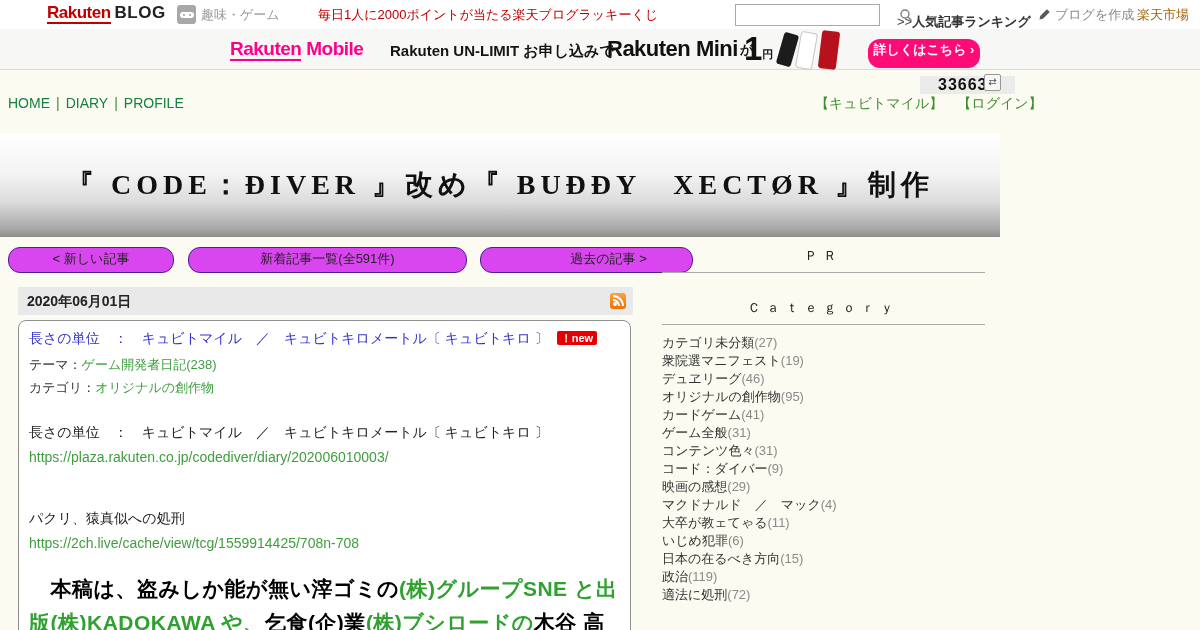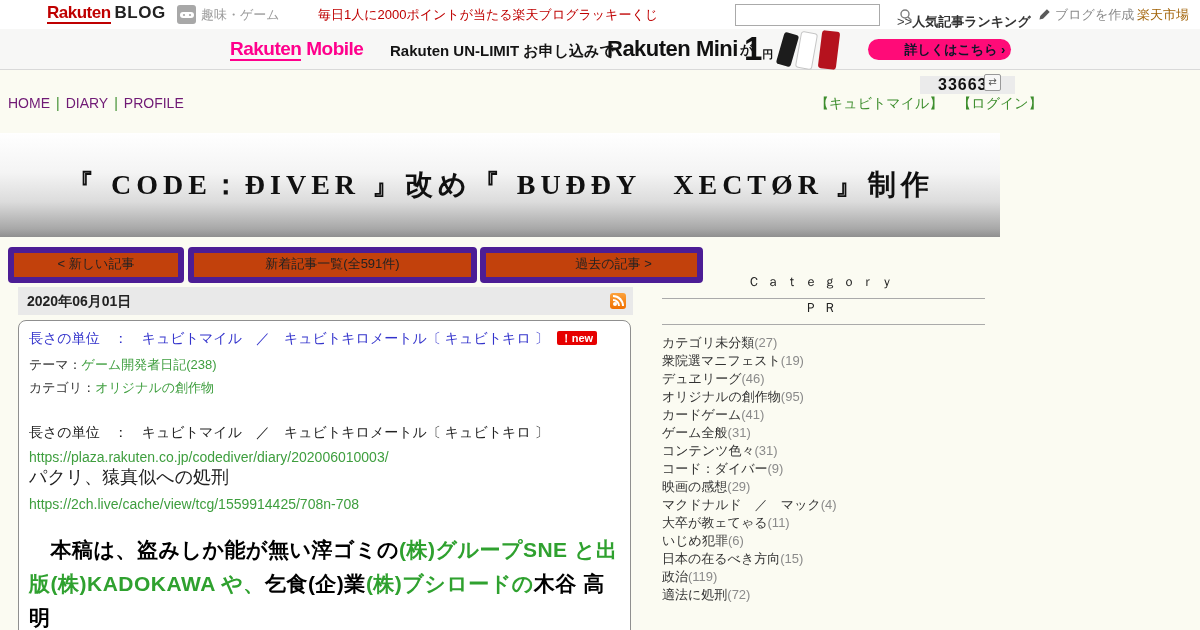--- a/index.html
+++ b/index.html
@@ -32,60 +32,60 @@
   .ad-product{position:absolute;left:607px;top:7px;font-weight:bold;font-size:22px;color:#111;letter-spacing:-.5px;white-space:nowrap;}
   .ad-particle{font-size:13px;font-weight:bold;vertical-align:2px;margin-left:2px;}
   .ad-price{position:absolute;left:744px;top:1px;}
   .ad-price .digit{font-size:33px;font-weight:bold;color:#111;line-height:38px;}
   .ad-price .unit{font-size:11px;font-weight:bold;color:#111;vertical-align:2px;}
   .phones{position:absolute;left:776px;top:2px;width:90px;height:38px;}
   .phone{position:absolute;border-radius:3px;}
   .ph1{left:4px;top:2px;width:15px;height:33px;background:#1c1c1c;transform:rotate(16deg);}
   .ph2{left:22px;top:1px;width:15px;height:35px;background:#ffffff;border:1px solid #c6c6c6;transform:rotate(10deg);}
   .ph3{left:44px;top:0;width:18px;height:38px;background:#b5121e;transform:rotate(7deg);}
-  .ad-cta{position:absolute;left:868px;top:10px;width:112px;height:21px;background:#ff0b78;border-radius:12px;color:#0f172a;font-weight:bold;font-size:13px;text-align:center;line-height:21px;cursor:pointer;padding-left:31px;}
+  .ad-cta{position:absolute;left:868px;top:10px;width:112px;height:29px;background:#ff0b78;border-radius:12px;color:#ffffff;font-weight:bold;font-size:13px;text-align:center;line-height:21px;cursor:pointer;}
   
   .counter{position:absolute;left:920px;top:76px;height:18px;background:#ebebeb;padding:0 18px;font-weight:bold;font-size:16px;letter-spacing:1px;color:#111;line-height:18px;}
   .counter-ic{position:absolute;left:984px;top:74px;width:15px;height:15px;border:1px solid #999;background:#f7f7f7;border-radius:2px;font-size:10px;line-height:14px;text-align:center;color:#555;cursor:pointer;}
   .navrow{position:absolute;left:8px;top:95px;font-size:14px;white-space:nowrap;}
-  .navrow a{color:#701a75;text-decoration:none;cursor:pointer;}
+  .navrow a{color:#15803d;text-decoration:none;cursor:pointer;}
   .navrow .sep{color:#3e8e2e;margin:0 6px;}
   .followrow{position:absolute;left:815px;top:95px;font-size:14px;white-space:nowrap;}
   .followrow span{color:#3e8e2e;cursor:pointer;}
   .followrow .gap{display:inline-block;width:14px;}
   
   .titlebanner{
     position:absolute;left:0;top:133px;width:1000px;height:104px;
     background:linear-gradient(180deg,#ffffff 0%,#f4f4f4 38%,#dcdcdc 66%,#a8a8a8 92%,#8f8f8f 100%);
     display:flex;align-items:center;justify-content:center;
   }
   .titlebanner .t{
     font-family:"Liberation Serif","DejaVu Serif",serif;
     font-weight:bold;font-size:28px;letter-spacing:5px;color:#101010;white-space:nowrap;
   }
   
-  .pbtn{position:absolute;top:247px;height:24px;background:#c2410c;border:6px solid #4c1d95;border-radius:4px;font-size:13px;color:#222;text-align:center;line-height:22px;cursor:pointer;}
+  .pbtn{position:absolute;top:247px;height:24px;background:#d946ef;border:1px solid #4c1d95;border-radius:12px;font-size:13px;color:#222;text-align:center;line-height:22px;cursor:pointer;}
   .pbtn.newer{left:8px;width:164px;}
   .pbtn.archive{left:188px;width:277px;}
   .pbtn.older{left:480px;width:167px;padding-left:44px;}
   
   .datebar{position:absolute;left:18px;top:287px;width:615px;height:28px;background:#e9e9e9;font-weight:bold;font-size:14px;color:#222;line-height:28px;padding-left:9px;box-sizing:border-box;}
   .rss{position:absolute;right:7px;top:6px;width:16px;height:16px;border-radius:3px;background:linear-gradient(#fca23c,#f07000);cursor:pointer;}
   .rss .dot{position:absolute;left:3px;bottom:3px;width:4px;height:4px;border-radius:50%;background:#fff;}
   .rss .a1{position:absolute;left:3px;bottom:3px;width:5px;height:5px;border:2px solid #fff;border-left:0;border-bottom:0;border-radius:0 100% 0 0;}
   .rss .a2{position:absolute;left:3px;bottom:3px;width:9px;height:9px;border:2px solid #fff;border-left:0;border-bottom:0;border-radius:0 100% 0 0;}
   .entrybox{position:absolute;left:18px;top:320px;width:613px;height:420px;background:#ffffff;border:1px solid #8f8f8f;border-radius:8px;box-sizing:border-box;padding:8px 10px;}
   .e-title{font-size:14px;color:#3333cc;cursor:pointer;}
   .newbadge{display:inline-block;background:#e60000;color:#fff;font-weight:bold;font-size:11px;line-height:14px;padding:0 4px;border-radius:2px;margin-left:8px;vertical-align:1px;}
   .e-meta{font-size:13px;color:#333;margin-top:8px;}
   .e-meta + .e-meta{margin-top:5px;}
   .glink{color:#3e9e3e;text-decoration:none;cursor:pointer;}
   .e-body1{font-size:14px;color:#222;margin-top:27px;}
   .e-link{font-size:14px;margin-top:7px;}
-  .e-body2{font-size:18px;color:#222;}
+  .e-body2{font-size:14px;color:#222;margin-top:45px;}
   .bigtext{margin-top:21px;font-weight:bold;font-size:21px;line-height:34px;letter-spacing:.5px;}
   .seg-red{color:#000000;}
   .seg-green{color:#2fa12f;}
   
   .sidebar{position:absolute;left:662px;top:247px;width:323px;}
   .sb-h{font-size:13px;color:#222;letter-spacing:6px;text-align:center;padding-bottom:7px;border-bottom:1px solid #aaaaaa;}
   .sb-h.cat{margin-top:26px;}
   .catlist{margin-top:9px;}
   .cat-row{font-size:13px;line-height:18px;white-space:nowrap;cursor:pointer;}
   .cat-name{color:#333;}
@@ -190,22 +190,22 @@
     <span>カテゴリ：</span><a class="glink">オリジナルの創作物</a>
   </div>
   <div class="e-body1">長さの単位　：　キュビトマイル　／　キュビトキロメートル〔 キュビトキロ 〕</div>
   <div class="e-link"><a class="glink">https://plaza.rakuten.co.jp/codediver/diary/202006010003/</a></div>
   <div class="e-body2">パクリ、猿真似への処刑</div>
   <div class="e-link"><a class="glink">https://2ch.live/cache/view/tcg/1559914425/708n-708</a></div>
   <div class="bigtext"><span class="seg-red">　本稿は、盗みしか能が無い滓ゴミの</span><span class="seg-green">(株)グループSNE と出版(株)KADOKAWA や、</span><span class="seg-red">乞食(企)業</span><span class="seg-green">(株)ブシロードの</span><span class="seg-red">木谷 高明</span></div>
 </div>
 
 <div class="sidebar">
+  <div class="sb-h">ＰＲ</div>
   <div class="sb-h cat">Ｃａｔｅｇｏｒｙ</div>
-  <div class="sb-h">ＰＲ</div>
   <div class="catlist">
       <div class="cat-row"><span class="cat-name">カテゴリ未分類</span><span class="cat-count">(27)</span></div>
       <div class="cat-row"><span class="cat-name">衆院選マニフェスト</span><span class="cat-count">(19)</span></div>
       <div class="cat-row"><span class="cat-name">デュヱリーグ</span><span class="cat-count">(46)</span></div>
       <div class="cat-row"><span class="cat-name">オリジナルの創作物</span><span class="cat-count">(95)</span></div>
       <div class="cat-row"><span class="cat-name">カードゲーム</span><span class="cat-count">(41)</span></div>
       <div class="cat-row"><span class="cat-name">ゲーム全般</span><span class="cat-count">(31)</span></div>
       <div class="cat-row"><span class="cat-name">コンテンツ色々</span><span class="cat-count">(31)</span></div>
       <div class="cat-row"><span class="cat-name">コード：ダイバー</span><span class="cat-count">(9)</span></div>
       <div class="cat-row"><span class="cat-name">映画の感想</span><span class="cat-count">(29)</span></div>

